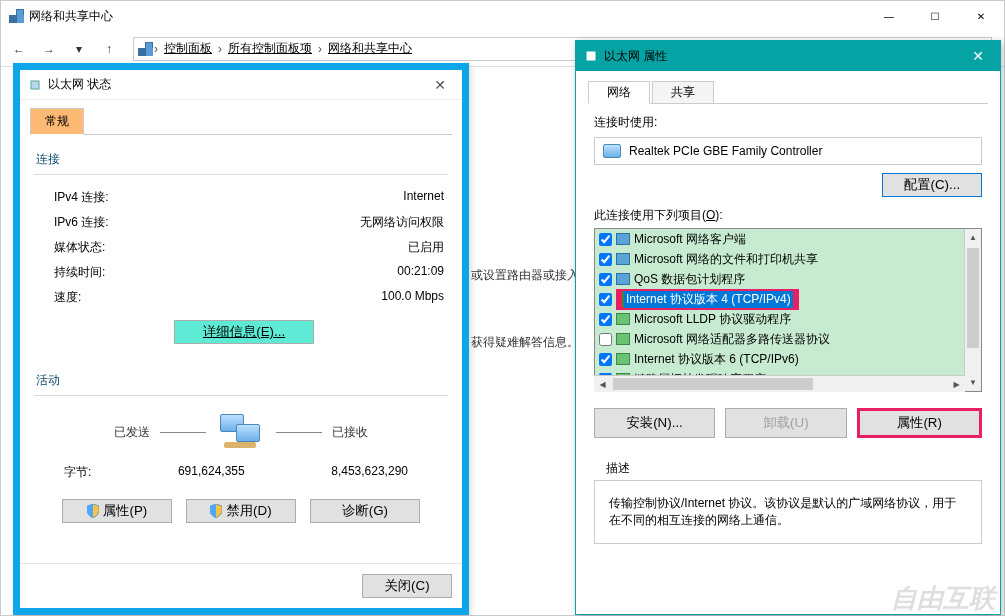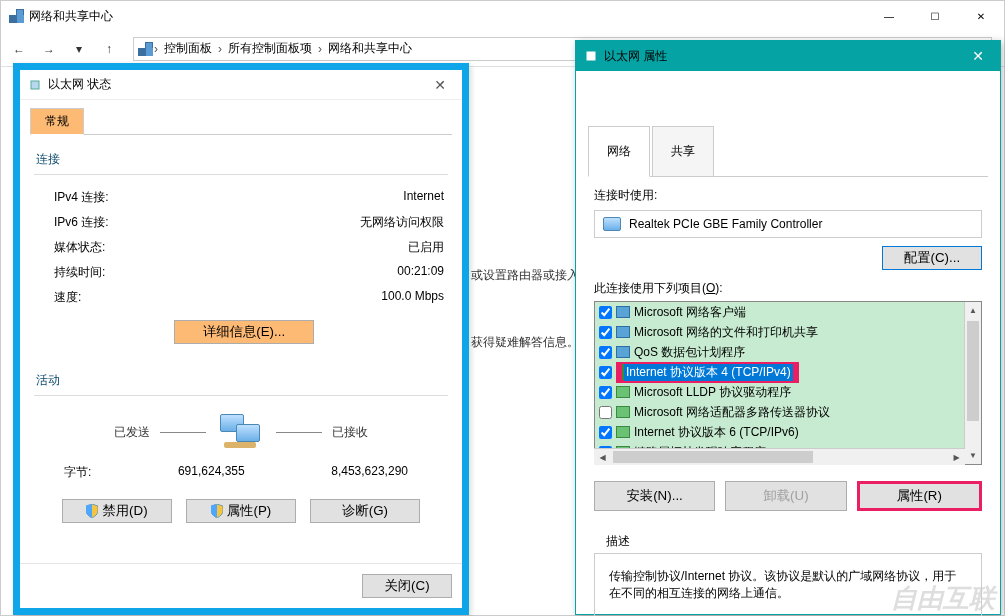--- a/index.html
+++ b/index.html
@@ -7,40 +7,40 @@
 
     
     .explorer { position: absolute; top: 0; left: 0; right: 0; bottom: 0; background: #fff; border: 1px solid #ccc; }
     .explorer-titlebar { height: 30px; display: flex; align-items: center; justify-content: space-between; padding: 0 0 0 8px; }
     .explorer-title { display: flex; align-items: center; gap: 6px; color: #000; }
     .explorer-controls { display: flex; }
     .win-btn { width: 46px; height: 30px; display: flex; align-items: center; justify-content: center; color: #000; font-size: 10px; }
     .explorer-nav { height: 36px; display: flex; align-items: center; padding: 0 6px; gap: 6px; border-bottom: 1px solid #e0e0e0; }
     .nav-arrow { width: 24px; height: 24px; display:flex; align-items:center; justify-content:center; color:#333; }
     .breadcrumb { flex: 1; border: 1px solid #ccc; height: 24px; margin: 0 6px; display: flex; align-items: center; padding: 0 4px; gap: 2px; }
-    .bc-item { padding: 0 4px; }
+    .bc-item { padding: 0 4px; text-decoration: underline; }
     .bc-sep { color: #555; }
     .explorer-body { padding: 60px 0 0 470px; color: #333; }
     .explorer-hint-line { margin: 8px 0; font-size: 12px; }
 
     
     .dlg-status { position: absolute; left: 13px; top: 63px; width: 456px; height: 552px; background: #fff; border: 7px solid #0ea5e9; box-shadow: 2px 2px 6px rgba(0,0,0,0.15); }
     .dlg-titlebar { height: 30px; background: #fff; display: flex; align-items: center; justify-content: space-between; padding: 0 4px 0 8px; border-bottom: 1px solid #eee; }
     .dlg-title { display: flex; align-items: center; gap: 6px; color: #000; }
     .dlg-close { width: 36px; height: 24px; display: flex; align-items: center; justify-content: center; color: #555; font-size: 14px; }
 
     .tab-host { padding: 8px 10px; }
     .tabs { display: flex; border-bottom: 1px solid #ccc; }
     .tab { padding: 4px 14px; border: 1px solid #ccc; background: #fdba74; margin-bottom: -1px; border-bottom: 1px solid #fff; }
 
     .tab-body { padding: 12px 4px 8px 4px; }
     .section-header { color: #0c4a6e; margin: 4px 0 6px 2px; }
     .sep-line { border-bottom: 1px solid #ddd; margin: 2px 0 10px 0; }
     .row { display: flex; justify-content: space-between; padding: 4px 4px 4px 20px; }
-    .details-btn { margin: 10px 0 10px 140px; width: 140px; height: 24px; border: 1px solid #adadad; background: #fdba74; }
+    .details-btn { margin: 10px 0 10px 140px; width: 140px; height: 24px; border: 1px solid #adadad; background: #5eead4; text-decoration: underline; }
 
     .activity-graphic { display: flex; align-items: center; justify-content: center; gap: 10px; margin: 16px 0 8px 0; }
     .activity-lbl { color: #333; }
     .line { height: 1px; background: #888; width: 46px; }
     .pc-icon { width: 50px; height: 40px; position: relative; }
     .monitor1, .monitor2 { position: absolute; width: 24px; height: 18px; background: linear-gradient(#bfe0ff,#6bb0e8); border: 1px solid #4a88b5; border-radius: 2px; }
     .monitor1 { top: 2px; left: 4px; }
     .monitor2 { top: 12px; left: 20px; }
     .cable { position:absolute; top: 30px; left: 8px; width: 32px; height: 6px; background: #dcb36a; border-radius: 2px; }
 
@@ -49,21 +49,21 @@
     .shield { width: 12px; height: 14px; display:inline-block; }
     .bottom-close { border-top: 1px solid #e5e5e5; padding: 10px; display: flex; justify-content: flex-end; position: absolute; bottom: 0; left: 0; right: 0; }
     .close-btn { width: 90px; height: 24px; border: 1px solid #adadad; background: #e1e1e1; }
 
     
     .dlg-props { position: absolute; right: 4px; top: 40px; width: 426px; height: 575px; background: #fff; border: 1px solid #05a3a3; box-shadow: 2px 2px 8px rgba(0,0,0,0.25); }
     .props-titlebar { height: 30px; background: #05a3a3; color: #fff; display: flex; align-items: center; justify-content: space-between; padding: 0 4px 0 8px; }
     .props-close { width: 36px; height: 24px; display: flex; align-items: center; justify-content: center; color: #fff; font-size: 14px; }
     .props-body { padding: 10px 12px; }
     .props-tabs { display: flex; border-bottom: 1px solid #ccc; }
-    .ptab { padding: 16px 18px; border: 1px solid #ccc; background: #fff; margin-bottom: -1px; border-bottom: 1px solid #fff; margin-right: 2px; margin-top: 45px; }
+    .ptab { padding: 2px 18px; border: 1px solid #ccc; background: #fff; margin-bottom: -1px; border-bottom: 1px solid #fff; margin-right: 2px; }
     .ptab.inactive { background: #f5f5f5; border-bottom: 1px solid #ccc; }
     .props-content { padding: 10px 6px; }
     .adapter-box { border: 1px solid #ccc; padding: 6px 8px; display: flex; align-items: center; gap: 8px; margin: 6px 0 8px 0; }
     .adapter-icon { width: 18px; height: 14px; background: linear-gradient(#bfe0ff,#6bb0e8); border: 1px solid #4a88b5; border-radius: 2px; }
     .config-btn-row { display: flex; justify-content: flex-end; margin-bottom: 10px; }
     .config-btn { width: 100px; height: 24px; border: 1px solid #0078d7; background: #e1e1e1; }
     .list-host { border: 1px solid #888; height: 164px; background: #c6ebd0; position: relative; display: flex; }
     .list-items { flex: 1; overflow: hidden; }
     .li-row { height: 20px; display: flex; align-items: center; gap: 4px; padding: 0 4px; }
     .li-row input[type=checkbox] { margin: 0; }
@@ -187,28 +187,28 @@
         <span>字节:</span>
         <span>691,624,355</span>
         <span>8,453,623,290</span>
       </div>
       <div class="footer-buttons">
         <button class="shield-btn">
           <svg class="shield" viewBox="0 0 12 14">
               <path d="M6 0 L12 2 V7 C12 11 6 14 6 14 C6 14 0 11 0 7 V2 Z" fill="#f5c542" stroke="#0066cc" stroke-width="0.5"></path>
               <path d="M6 0 L6 14 C6 14 0 11 0 7 V2 Z" fill="#4da6ff"></path>
             </svg>
-          <span>禁用(D)</span>
+          <span>属性(P)</span>
         </button>
         <button class="shield-btn">
           <svg class="shield" viewBox="0 0 12 14">
               <path d="M6 0 L12 2 V7 C12 11 6 14 6 14 C6 14 0 11 0 7 V2 Z" fill="#f5c542" stroke="#0066cc" stroke-width="0.5"></path>
               <path d="M6 0 L6 14 C6 14 0 11 0 7 V2 Z" fill="#4da6ff"></path>
             </svg>
-          <span>属性(P)</span>
+          <span>禁用(D)</span>
         </button>
         <button class="shield-btn">
           <span>诊断(G)</span>
         </button>
       </div>
     </div>
   </div>
   <div class="bottom-close">
     <button class="close-btn">关闭(C)</button>
   </div>

